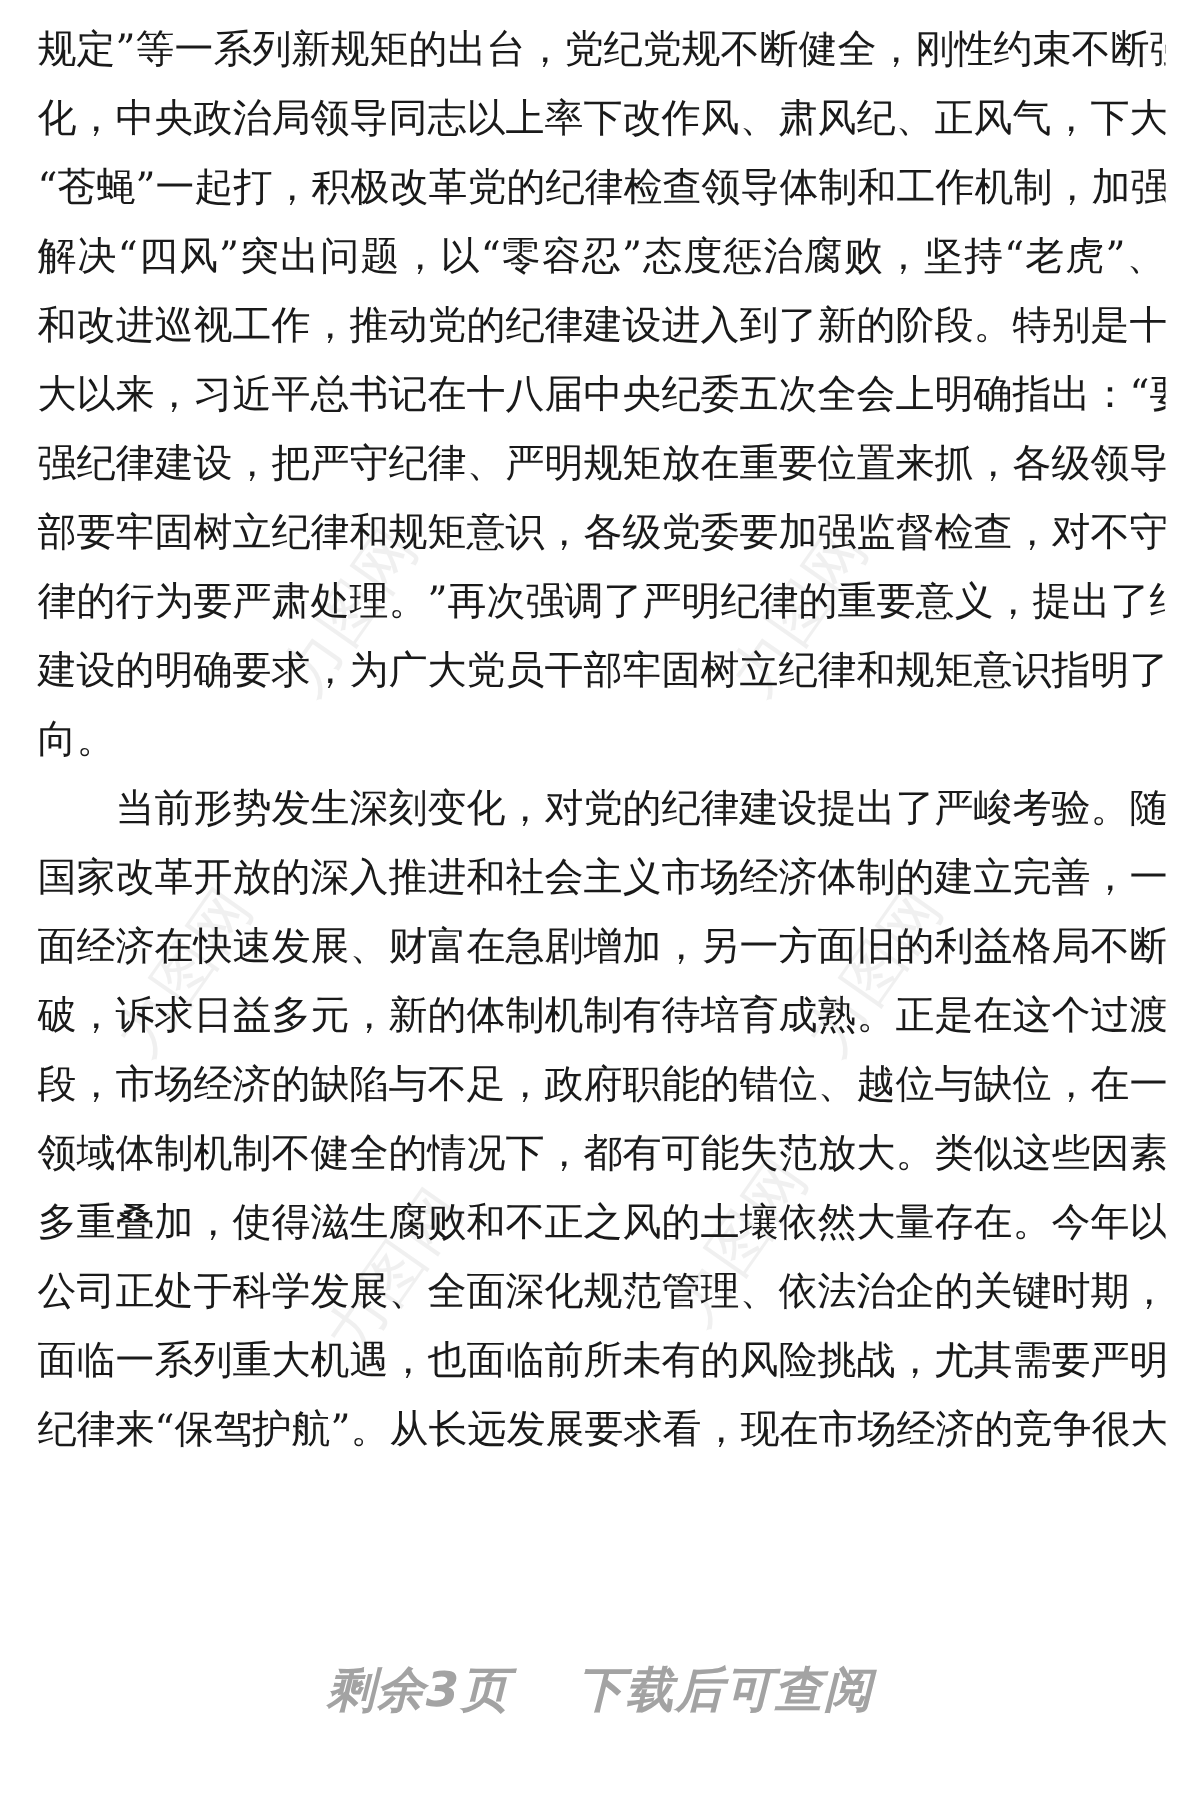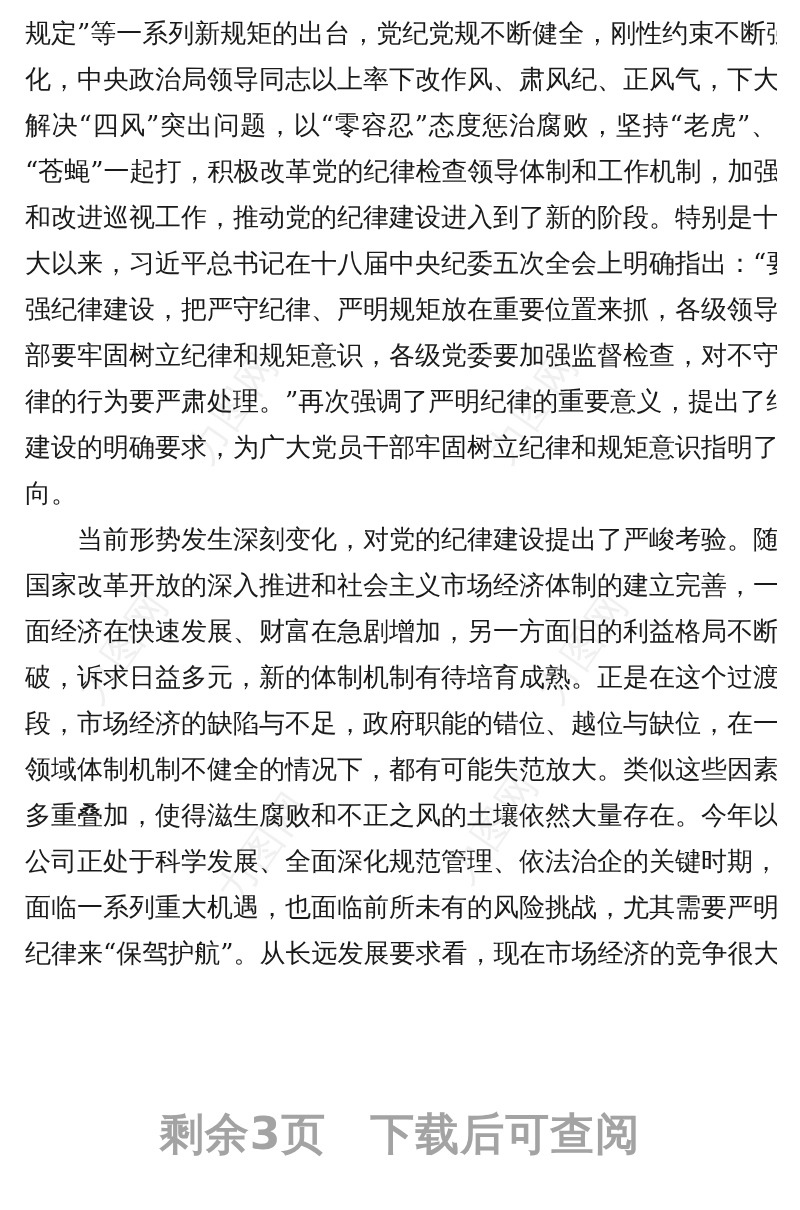--- a/index.html
+++ b/index.html
@@ -54,23 +54,24 @@
     letter-spacing: 2px;
   }
   .remaining-banner {
     position: absolute;
     left: 0;
     top: 1105px;
     width: 800px;
     text-align: center;
     font-family: "DejaVu Sans", "Liberation Sans", sans-serif;
     font-weight: bold;
-    font-size: 44px;
+    font-size: 32px;
     color: #a3a3a3;
     letter-spacing: 1px;
+    font-style: italic;
   }
   .remaining-banner .gap {
     display: inline-block;
     width: 44px;
   }
 </style>
 </head>
 <body>
 
 <div class="page">
@@ -80,22 +81,22 @@
   <div class="watermark" style="left:60px; top:620px;">力图网</div>
   <div class="watermark" style="left:520px; top:620px;">力图网</div>
   <div class="watermark" style="left:200px; top:820px;">力图网</div>
   <div class="watermark" style="left:430px; top:800px;">力图网</div>
 
   <div class="text-block">
 
     <div>
       <div class="line">规定”等一系列新规矩的出台，党纪党规不断健全，刚性约束不断强</div>
       <div class="line">化，中央政治局领导同志以上率下改作风、肃风纪、正风气，下大力</div>
+      <div class="line">“苍蝇”一起打，积极改革党的纪律检查领导体制和工作机制，加强</div>
       <div class="line">解决“四风”突出问题，以“零容忍”态度惩治腐败，坚持“老虎”、</div>
-      <div class="line">“苍蝇”一起打，积极改革党的纪律检查领导体制和工作机制，加强</div>
       <div class="line">和改进巡视工作，推动党的纪律建设进入到了新的阶段。特别是十八</div>
       <div class="line">大以来，习近平总书记在十八届中央纪委五次全会上明确指出：“要加</div>
       <div class="line">强纪律建设，把严守纪律、严明规矩放在重要位置来抓，各级领导干</div>
       <div class="line">部要牢固树立纪律和规矩意识，各级党委要加强监督检查，对不守纪</div>
       <div class="line">律的行为要严肃处理。”再次强调了严明纪律的重要意义，提出了纪律</div>
       <div class="line">建设的明确要求，为广大党员干部牢固树立纪律和规矩意识指明了方</div>
       <div class="line last">向。</div>
     </div>
 
     <div>

